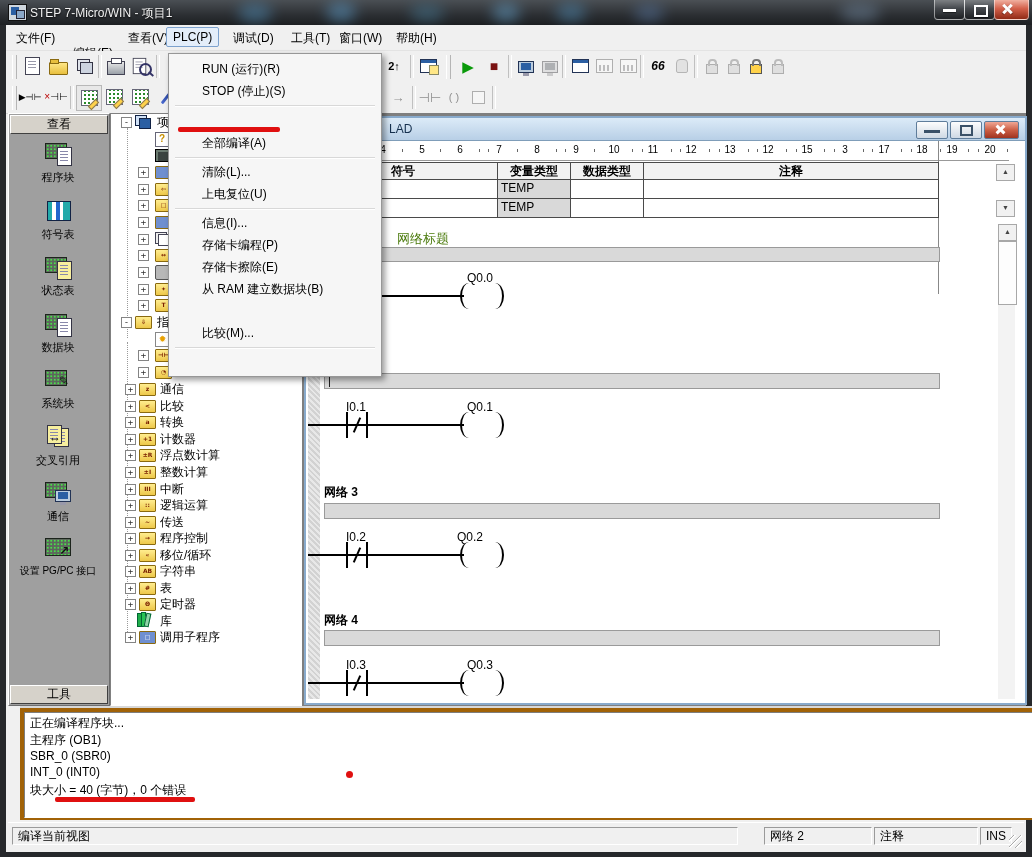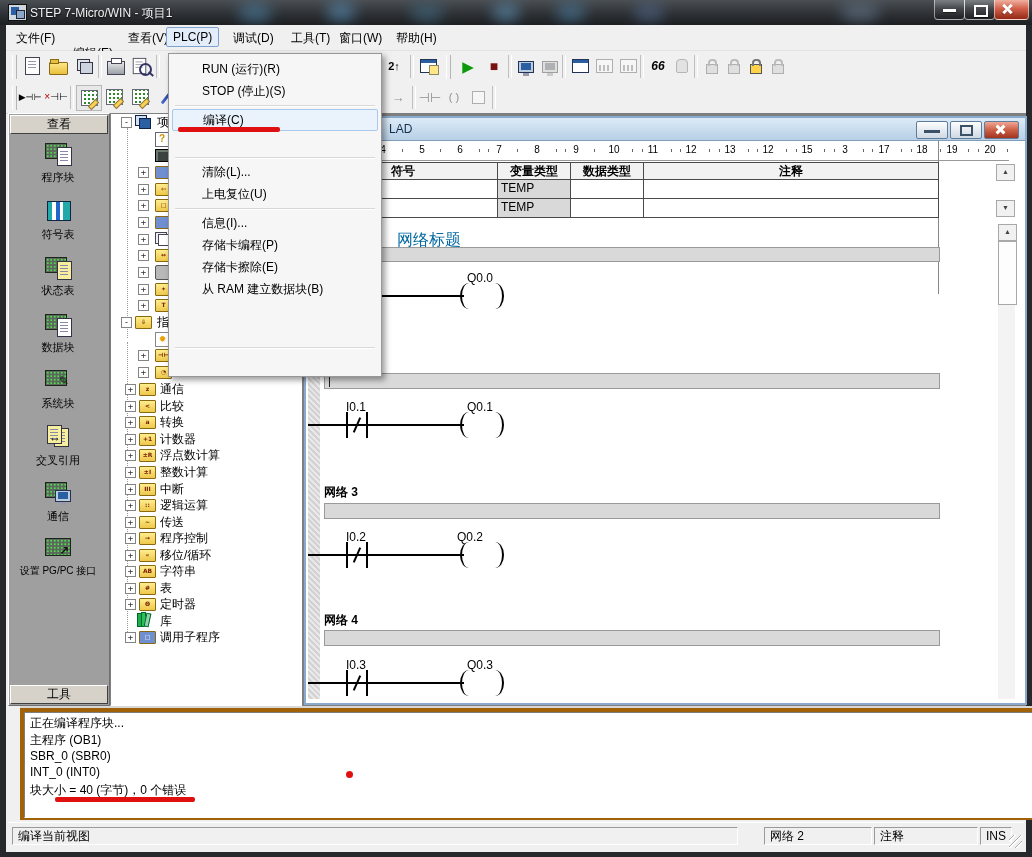--- a/index.html
+++ b/index.html
@@ -108,21 +108,21 @@
   .cbtn .x1{transform:rotate(45deg);} .cbtn .x2{transform:rotate(-45deg);}
   .ruler{position:absolute;left:0;top:23px;right:16px;height:19px;background:#fff;border-bottom:1px solid #999;
          background-image:repeating-linear-gradient(90deg,#666 0 1px,transparent 1px 9.6px);background-size:100% 3px;background-position:0 8px;background-repeat:no-repeat;}
   .rnum{position:absolute;top:3px;width:20px;text-align:center;font-size:10px;background:#fff;}
   .cell{position:absolute;border:1px solid #4a4a4a;font-size:12px;box-sizing:border-box;}
   .cell.h{background:#f2f2f2;text-align:center;font-weight:bold;line-height:16px;}
   .cell.temp{background:#d9d9d9;line-height:17px;padding-left:3px;}
   .hatch{position:absolute;background:repeating-linear-gradient(45deg,#e8e8e8 0 2px,#d2d2d2 2px 4px);}
   .cbar2{position:absolute;background:#d9d9d9;border:1px solid #9a9a9a;box-sizing:border-box;}
   .netlab{position:absolute;font-weight:bold;font-size:12px;}
-  .nettitle{position:absolute;color:#0369a1;font-size:16px;}
+  .nettitle{position:absolute;color:#4d7c0f;font-size:13px;}
   .rl{position:absolute;height:2px;background:#000;}
   .vb{position:absolute;width:2px;height:26px;background:#000;}
   .slash{position:absolute;width:2px;height:16px;background:#000;transform:rotate(24deg);}
   .arcl{position:absolute;width:16px;height:26px;border-left:2px solid #000;border-radius:50%;}
   .arcr{position:absolute;width:16px;height:26px;border-right:2px solid #000;border-radius:50%;}
   .oplab{position:absolute;font-size:12px;width:64px;text-align:center;}
   .sb{position:absolute;background:#f1f1f1;border:1px solid #a8a8a8;text-align:center;color:#444;font-size:7px;line-height:13px;}
   .thumb{position:absolute;background:#fdfdfd;border:1px solid #a8a8a8;}
   
   .outer{left:14px;top:681px;width:1016px;height:112px;background:#a16207;border-top:2px solid #d8d8d8;}
@@ -638,28 +638,29 @@
       <div class="scell" style="left:866px;width:104px">注释</div>
       <div class="scell" style="left:972px;width:32px">INS</div>
       <div class="gripc"></div>
     </div>
   </div>
 
   <div class="a pmenu">
     <div class="pmi" style="top:4px">RUN (运行)(R)</div>
     <div class="pmi" style="top:26px">STOP (停止)(S)</div>
     <div class="psep" style="top:51px"></div>
-    <div class="pmi hl" style="top:55px">编译(C)</div>
+    <div class="pmi" style="top:78px">全部编译(A)</div>
     <div class="psep" style="top:103px"></div>
     <div class="pmi" style="top:107px">清除(L)...</div>
     <div class="pmi" style="top:129px">上电复位(U)</div>
     <div class="psep" style="top:154px"></div>
     <div class="pmi" style="top:158px">信息(I)...</div>
     <div class="pmi" style="top:180px">存储卡编程(P)</div>
     <div class="pmi" style="top:202px">存储卡擦除(E)</div>
     <div class="pmi" style="top:224px">从 RAM 建立数据块(B)</div>
+    <div class="pmi" style="top:268px">比较(M)...</div>
     <div class="psep" style="top:293px"></div>
   </div>
 
   <div class="a ann" style="left:178px;top:127px;width:102px;height:5px;background:#e01010"></div>
   <div class="a ann" style="left:55px;top:797px;width:140px;height:5px;background:#e01010"></div>
   <div class="a ann" style="left:346px;top:771px;width:7px;height:7px;border-radius:50%;background:#e01010"></div>
 </div>
 
 </body></html>

